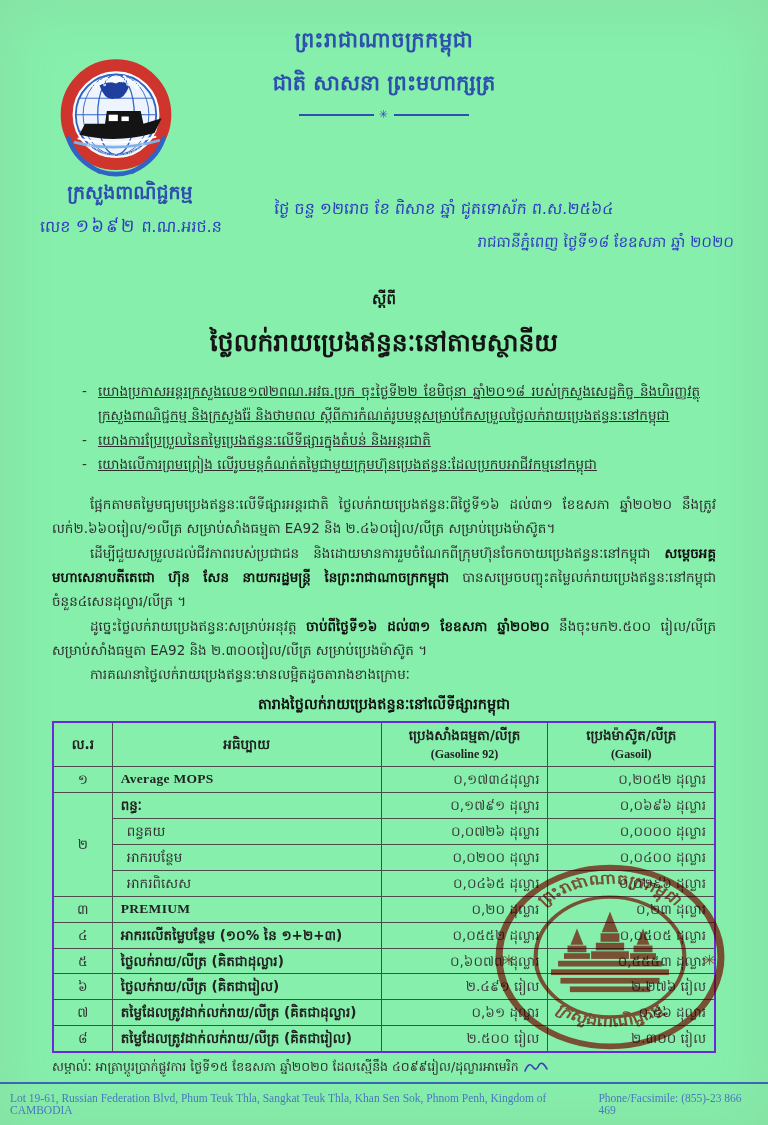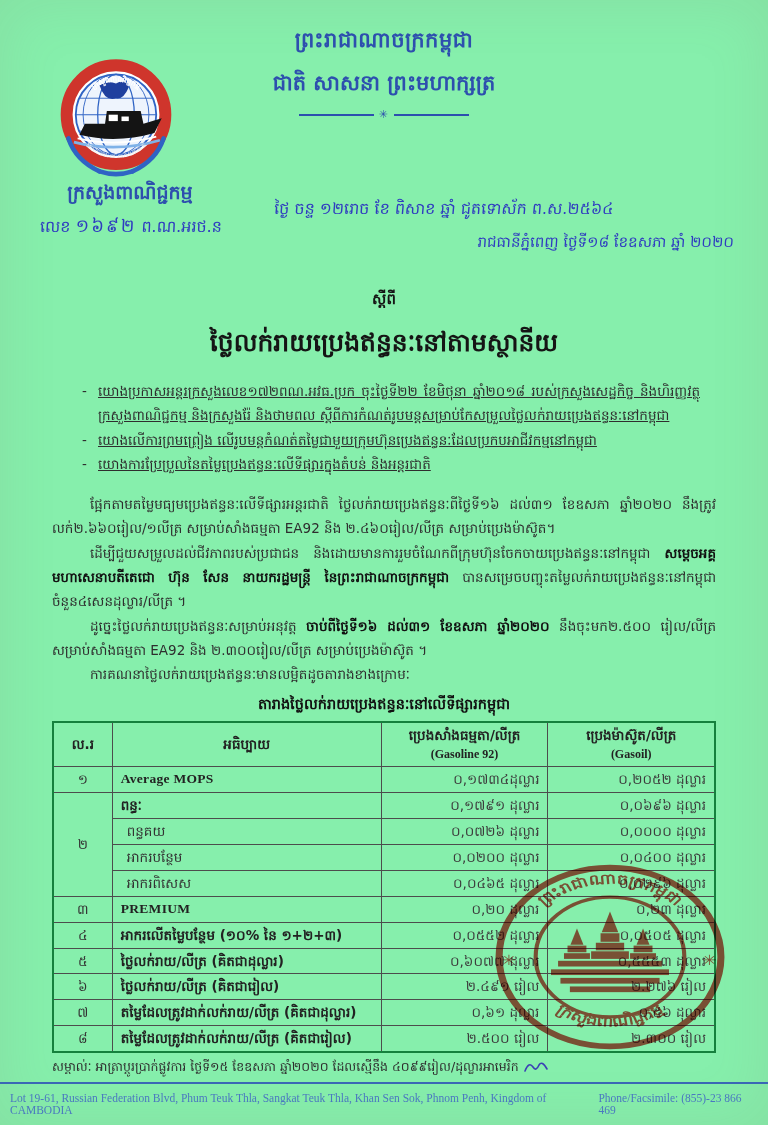--- a/index.html
+++ b/index.html
@@ -36,21 +36,21 @@
   .body-col{width:664px;margin:14px auto 0;font-size:13.5px;line-height:1.8;color:#2e2e2e;text-align:justify;}
   .bullets{list-style:none;margin:16px;padding:0;text-decoration:underline;}
   .bullets li{position:relative;padding-left:30px;margin:0;}
   .bullets li::before{content:"-";position:absolute;left:14px;top:0;}
   .para{margin:0;text-indent:38px;}
   .para b{color:#111;}
   
   .tbl-title{text-align:center;font-weight:bold;font-size:14.5px;margin:8px 0 5px;color:#111;}
   table.price{width:664px;margin:0 auto;border-collapse:collapse;font-size:13.5px;color:#3c3c3c;}
   table.price th,table.price td{border:1px solid #4c4c4c;padding:2px 8px;line-height:1.55;}
-  table.price{border:2px solid #15803d;}
+  table.price{border:2px solid #6d28d9;}
   th.h-no{width:46px;font-weight:bold;color:#222;}
   th.h-desc{width:292px;font-weight:bold;color:#222;}
   th.h-fuel{width:163px;font-weight:bold;color:#222;text-align:center;}
   th .latin{display:block;font-size:12px;font-weight:bold;font-family:"Liberation Serif", serif;}
   td.c-no{text-align:center;color:#333;}
   td.c-label{color:#222;font-weight:600;}
   td.c-label.latin{font-family:"Liberation Serif", serif;font-weight:bold;letter-spacing:.3px;}
   td.c-label.sub{font-weight:normal;padding-left:14px;color:#333;}
   td.c-val{text-align:right;padding-right:18px;white-space:nowrap;}
   
@@ -125,22 +125,22 @@
   <div class="lh-spacer"></div>
 
   <div class="doc-title">
     <div class="t2">ស្តីពី</div>
     <div class="t3">ថ្លៃលក់រាយប្រេងឥន្ធនៈនៅតាមស្ថានីយ</div>
   </div>
 
   <div class="body-col">
     <ul class="bullets">
       <li>យោងប្រកាសអន្តរក្រសួងលេខ១៧២ពណ.អវធ.ប្រក ចុះថ្ងៃទី២២ ខែមិថុនា ឆ្នាំ២០១៨ របស់ក្រសួងសេដ្ឋកិច្ច និងហិរញ្ញវត្ថុ ក្រសួងពាណិជ្ជកម្ម និងក្រសួងរ៉ែ និងថាមពល ស្តីពីការកំណត់រូបមន្តសម្រាប់កែសម្រួលថ្លៃលក់រាយប្រេងឥន្ធនៈនៅកម្ពុជា</li>
+      <li>យោងការប្រែប្រួលនៃតម្លៃប្រេងឥន្ធនៈលើទីផ្សារក្នុងតំបន់ និងអន្តរជាតិ</li>
       <li>យោងលើការព្រមព្រៀង លើរូបមន្តកំណត់តម្លៃជាមួយក្រុមហ៊ុនប្រេងឥន្ធនៈដែលប្រកបអាជីវកម្មនៅកម្ពុជា</li>
-      <li>យោងការប្រែប្រួលនៃតម្លៃប្រេងឥន្ធនៈលើទីផ្សារក្នុងតំបន់ និងអន្តរជាតិ</li>
     </ul>
     <p class="para">ផ្អែកតាមតម្លៃមធ្យមប្រេងឥន្ធនៈលើទីផ្សារអន្តរជាតិ ថ្លៃលក់រាយប្រេងឥន្ធនៈពីថ្ងៃទី១៦ ដល់៣១ ខែឧសភា ឆ្នាំ២០២០ នឹងត្រូវលក់២.៦៦០រៀល/១លីត្រ សម្រាប់សាំងធម្មតា EA92 និង ២.៤៦០រៀល/លីត្រ សម្រាប់ប្រេងម៉ាស៊ូត។</p>
     <p class="para"><span>ដើម្បីជួយសម្រួលដល់ជីវភាពរបស់ប្រជាជន និងដោយមានការរួមចំណែកពីក្រុមហ៊ុនចែកចាយប្រេងឥន្ធនៈនៅកម្ពុជា </span><b>សម្តេចអគ្គមហាសេនាបតីតេជោ ហ៊ុន សែន នាយករដ្ឋមន្ត្រី នៃព្រះរាជាណាចក្រកម្ពុជា</b><span> បានសម្រេចបញ្ចុះតម្លៃលក់រាយប្រេងឥន្ធនៈនៅកម្ពុជា ចំនួន៤សេនដុល្លារ/លីត្រ ។</span></p>
     <p class="para"><span>ដូច្នេះថ្លៃលក់រាយប្រេងឥន្ធនៈសម្រាប់អនុវត្ត </span><b>ចាប់ពីថ្ងៃទី១៦ ដល់៣១ ខែឧសភា ឆ្នាំ២០២០</b><span> នឹងចុះមក២.៥០០ រៀល/លីត្រ សម្រាប់សាំងធម្មតា EA92 និង ២.៣០០រៀល/លីត្រ សម្រាប់ប្រេងម៉ាស៊ូត ។</span></p>
     <p class="para">ការគណនាថ្លៃលក់រាយប្រេងឥន្ធនៈមានលម្អិតដូចតារាងខាងក្រោមៈ</p>
   </div>
 
   <div class="tbl-title">តារាងថ្លៃលក់រាយប្រេងឥន្ធនៈនៅលើទីផ្សារកម្ពុជា</div>
 
   <table class="price">

